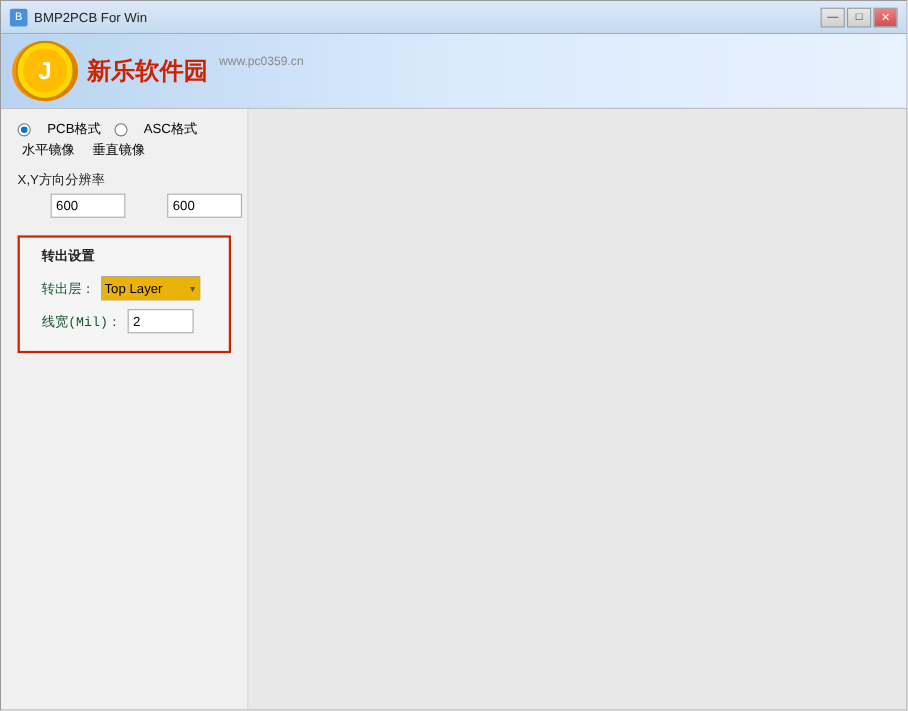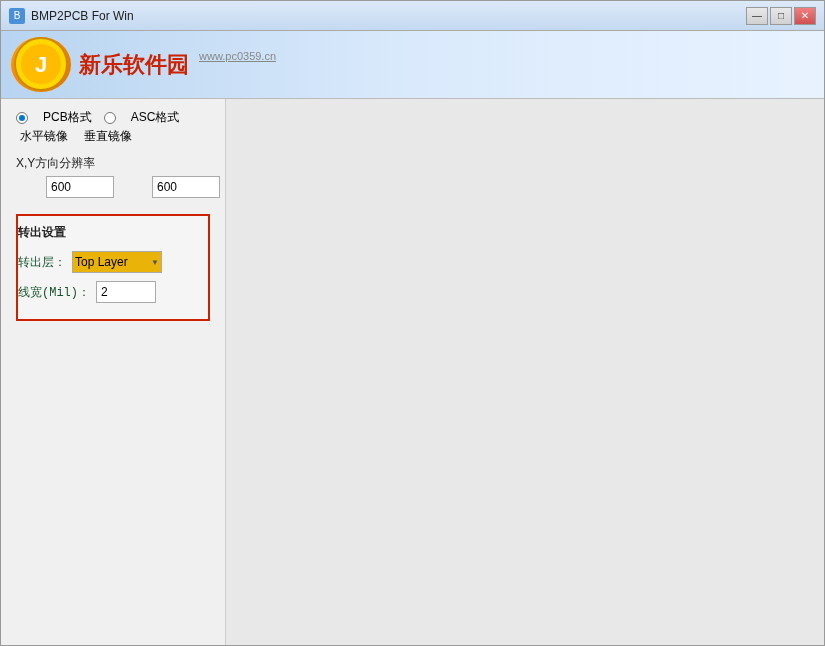--- a/index.html
+++ b/index.html
@@ -116,21 +116,20 @@
     .banner-title {
       font-size: 22px;
       font-weight: bold;
       color: #cc2200;
       font-family: 'SimHei', sans-serif;
     }
 
     .banner-subtitle {
       font-size: 11px;
       color: #888;
-      text-decoration: underline;
     }
 
     
     .main-content {
       flex: 1;
       display: flex;
       overflow: hidden;
     }
 
     
@@ -232,21 +231,21 @@
       width: 150px;
       height: 95px;
       border: 1px solid #aaa;
       background: white;
       margin-top: 8px;
     }
 
     
     .output-settings {
       border: 2px solid #cc2200;
-      padding: 8px 0;
+      padding: 8px 20px;
       margin-top: 6px;
       background: #f5f5f5;
     }
 
     .output-title {
       font-size: 12px;
       font-weight: bold;
       color: #222;
       margin-bottom: 10px;
     }

